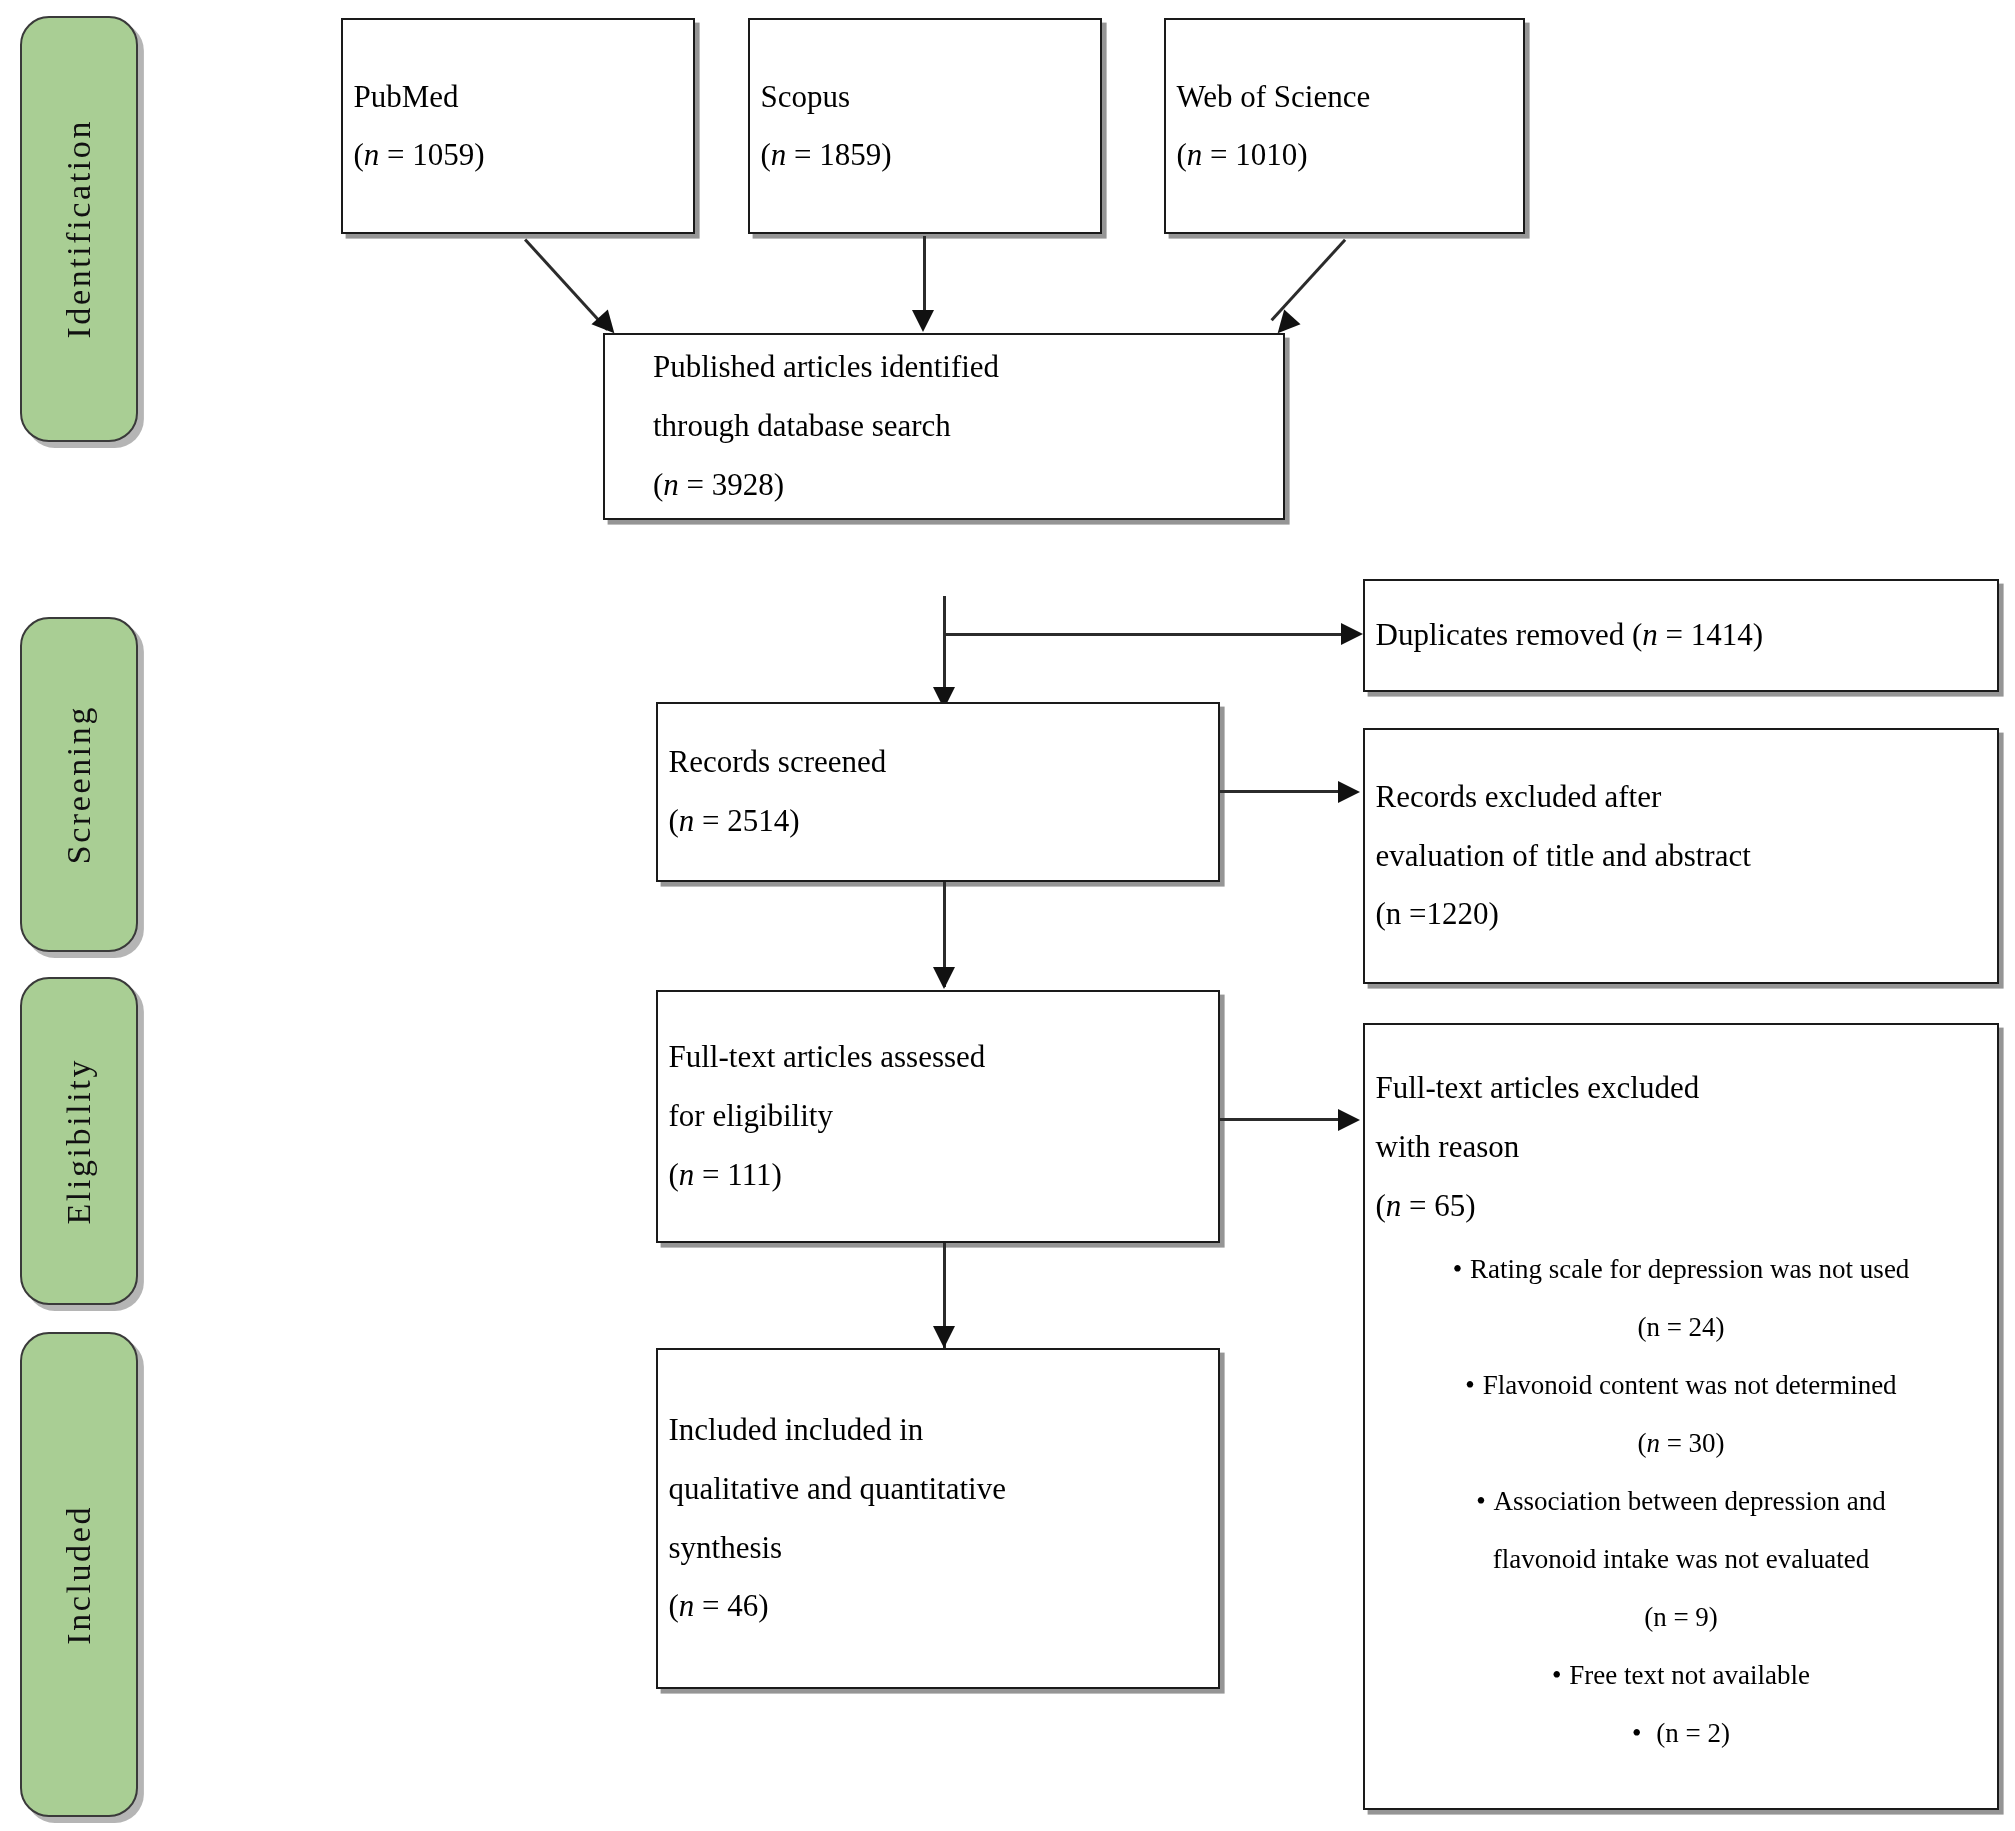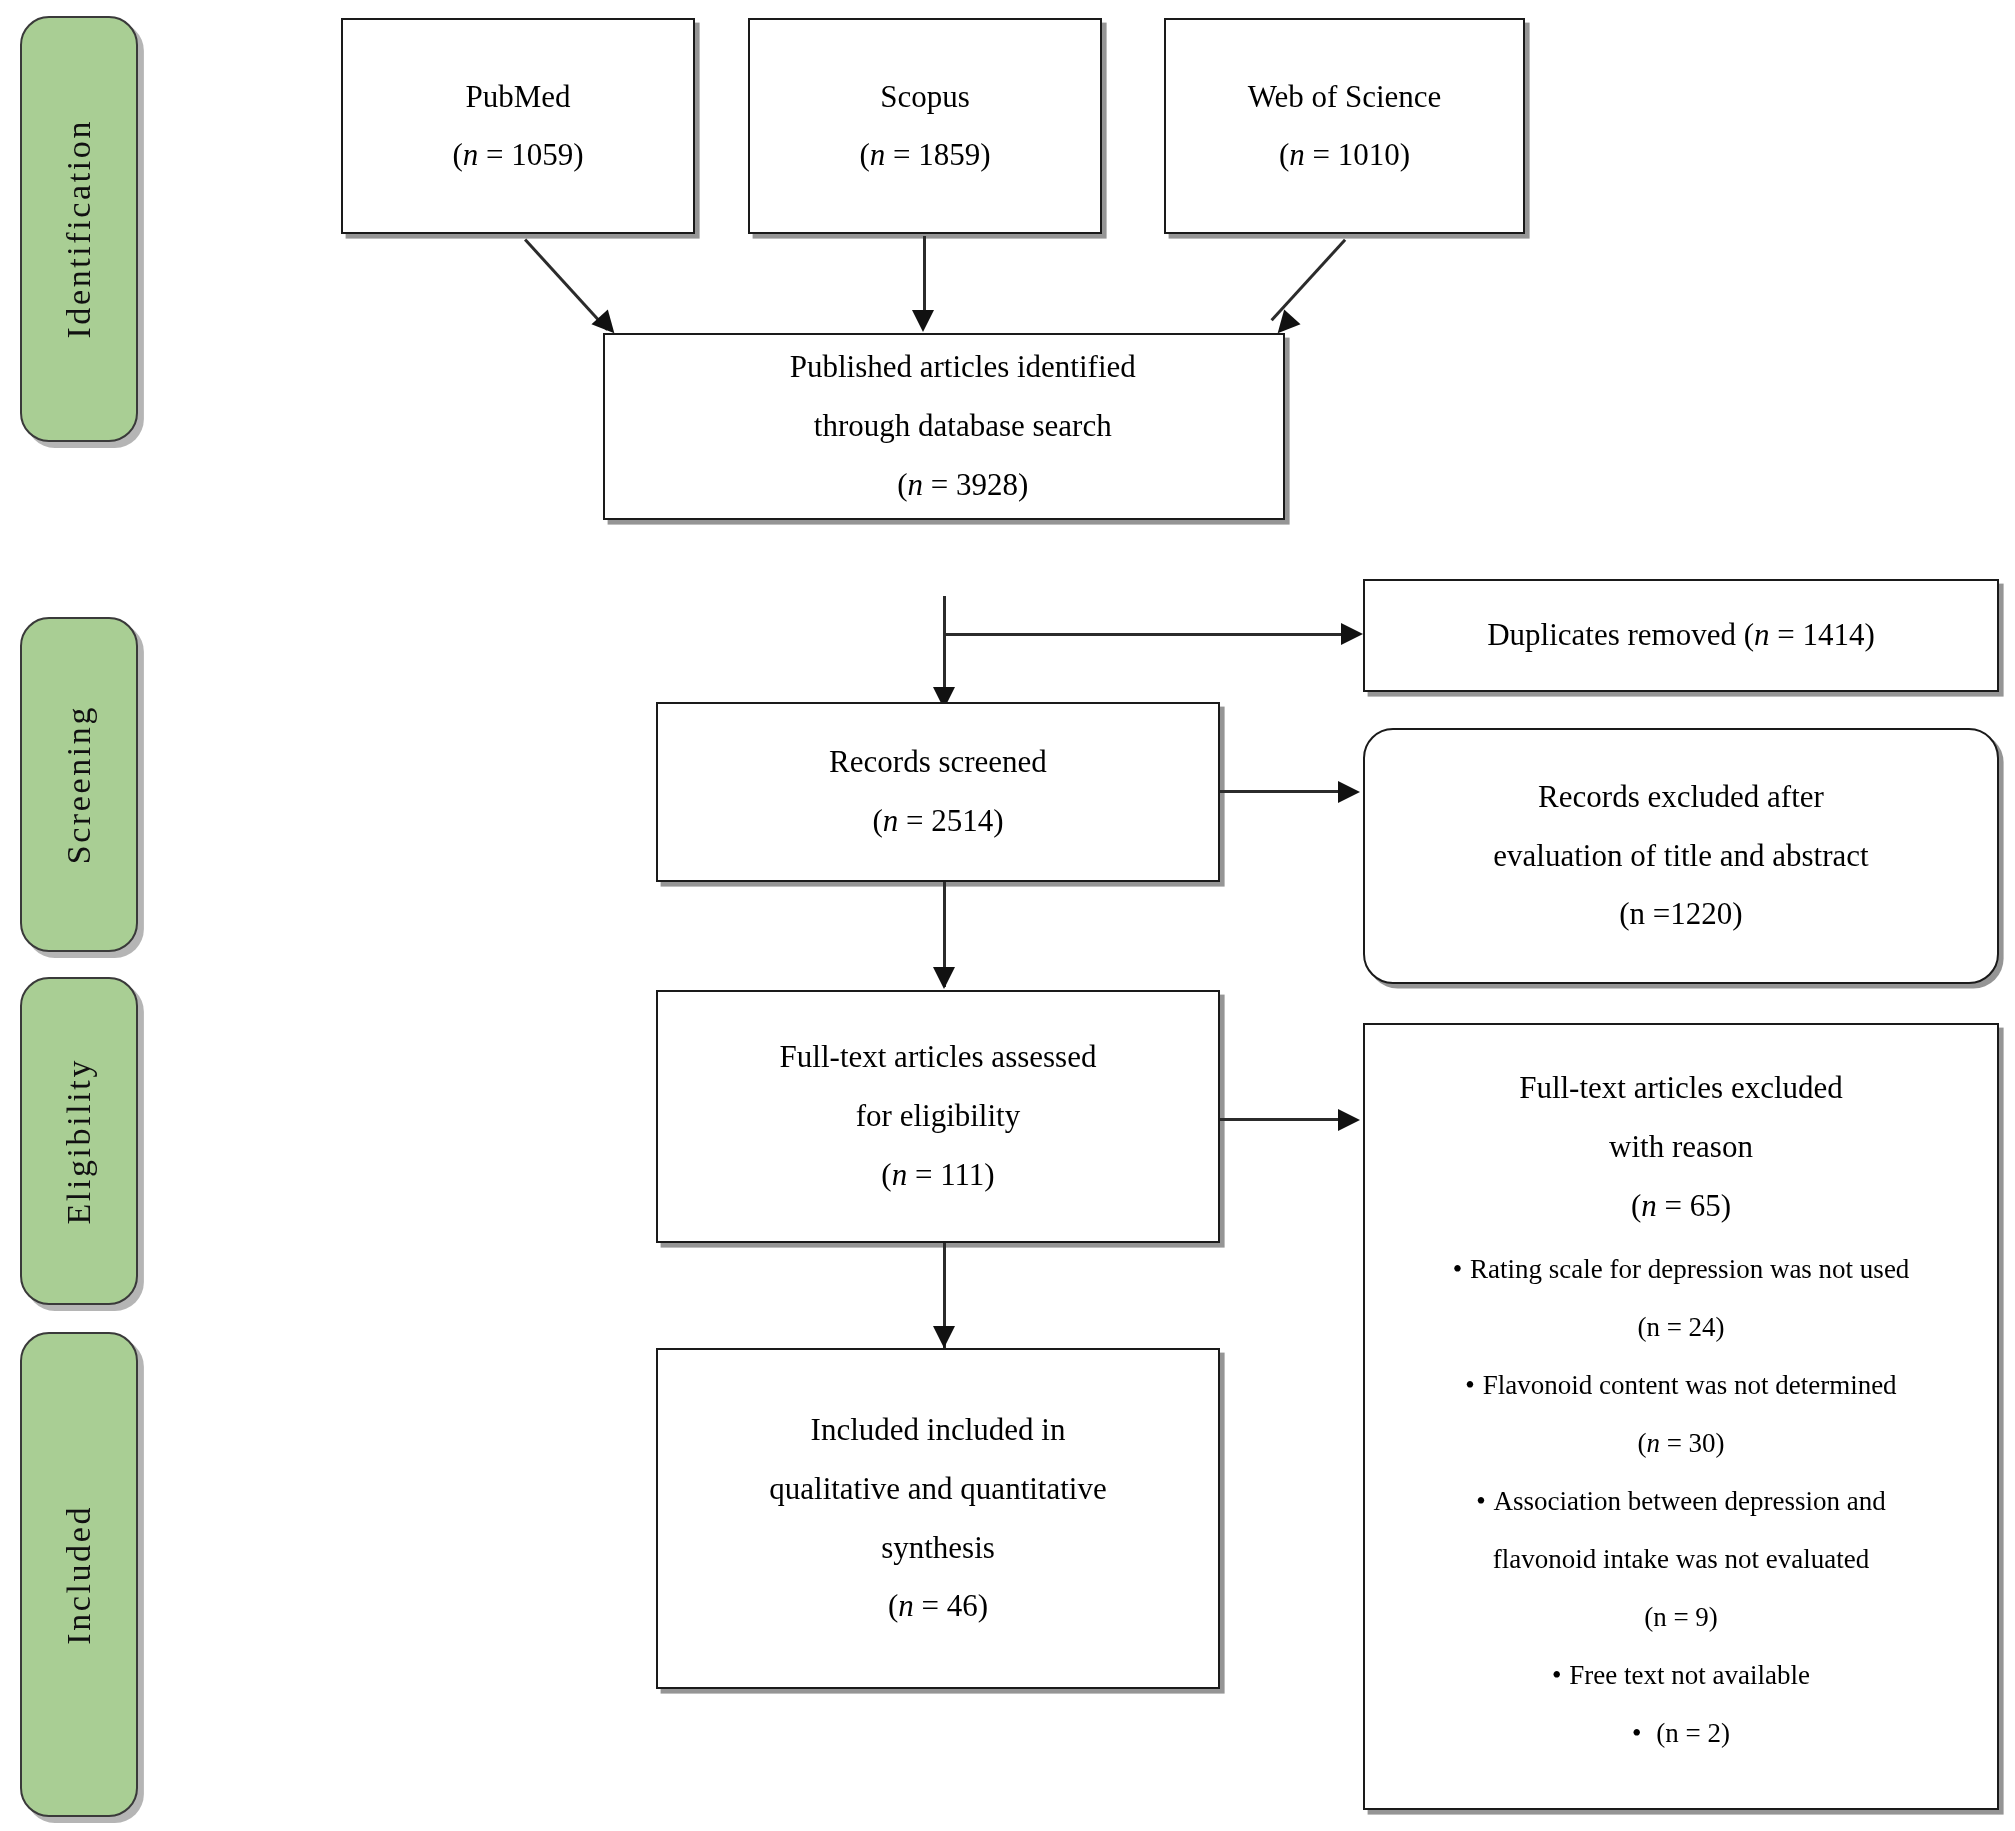--- a/index.html
+++ b/index.html
@@ -42,21 +42,21 @@
 
   
   .box {
     position: absolute;
     background: #ffffff;
     border: 2px solid #1a1a1a;
     box-sizing: border-box;
     box-shadow: 4.6px 4.6px 0 0 rgba(130,130,130,0.85);
     display: flex;
     flex-direction: column;
-    align-items: center;
+    align-items: flex-start;
     justify-content: center;
     text-align: center;
     padding: 6.6px 10.5px;
   }
   .box .line {
     font-size: 31px;
     line-height: 1.9;
     white-space: nowrap;
   }
   .box.wrap .line { white-space: normal; }
@@ -192,21 +192,21 @@
       <span>(</span><span class="nitalic">n</span><span> = 2514)</span>
     </div>
   </div>
 
   <div class="hline" style="left:1220px; top:790px; width:125px;"></div>
   <div class="arrow-right" style="left:1338px; top:781px;"></div>
 
   <div class="vline" style="left:943px; top:882px; height:105px;"></div>
   <div class="arrow-down" style="left:933px; top:967px;"></div>
 
-  <div class="box wrap" style="left:1363px; top:728px; width:636px; height:256px;border-radius:30px;">
+  <div class="box wrap" style="left:1363px; top:728px; width:636px; height:256px;">
     <div class="line">Records excluded after</div>
     <div class="line">evaluation of title and abstract</div>
     <div class="line">(n =1220)</div>
   </div>
 
   <div class="box" style="left:656px; top:990px; width:564px; height:253px;">
     <div class="line">Full-text articles assessed</div>
     <div class="line">for eligibility</div>
     <div class="line">
       <span>(</span><span class="nitalic">n</span><span> = 111)</span>

